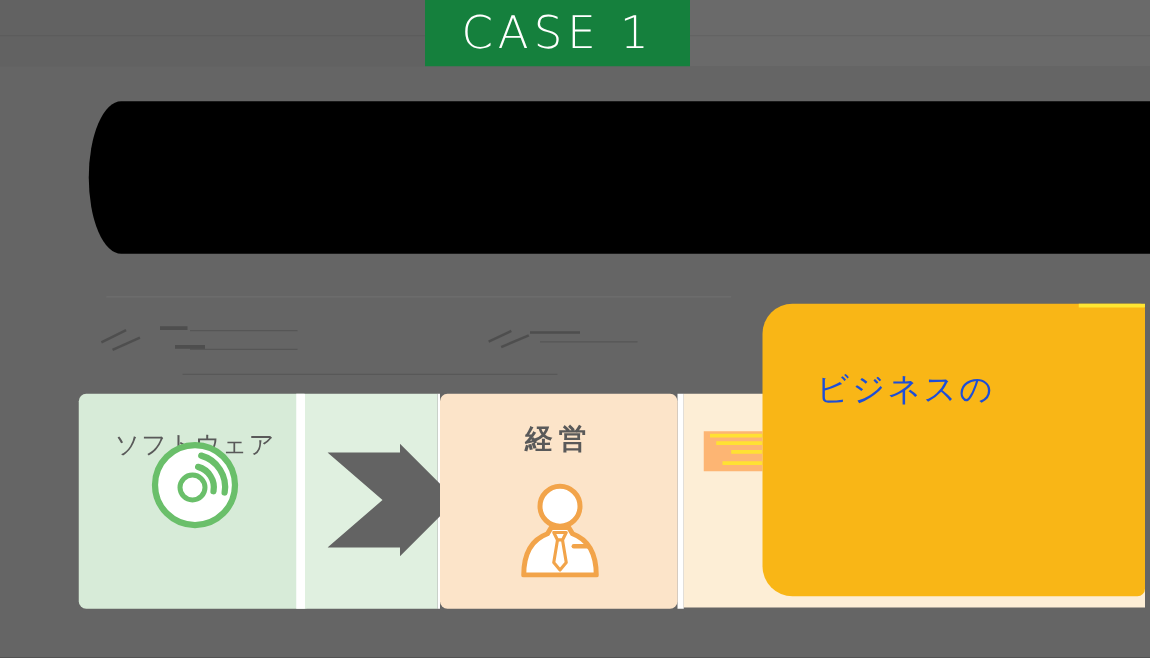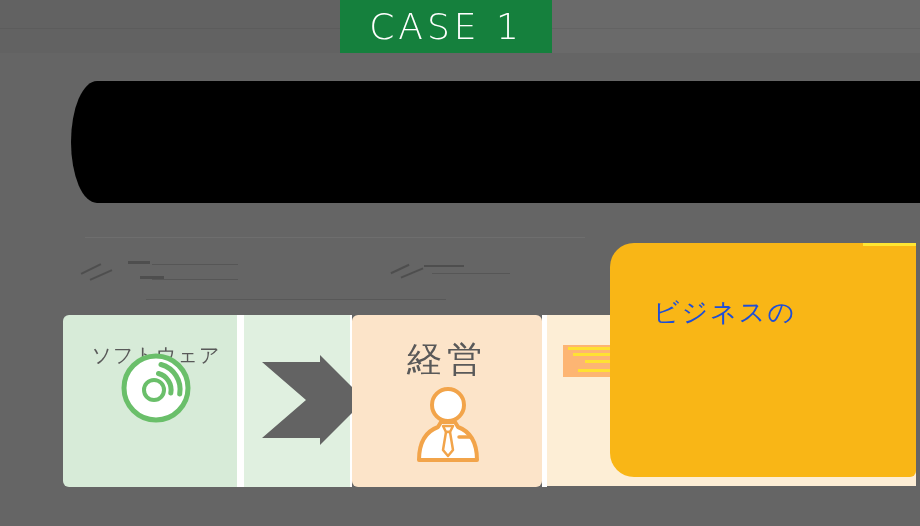--- a/index.html
+++ b/index.html
@@ -42,21 +42,21 @@
   .strip-green{left:244px;top:315px;width:106px;height:172px;background:#e0f0e0;z-index:1;}
   .management-box{
     left:352px;top:315px;width:190px;height:172px;background:#fce4c9;
     border-radius:6px;z-index:3;
   }
   .strip-cream{left:547px;top:315px;width:369px;height:171px;background:#fdeed6;z-index:1;}
   .box-label{
     position:absolute;left:0;right:0;text-align:center;color:#595959;
   }
   .software-label{top:27px;font-size:20px;letter-spacing:1px;}
-  .management-label{top:21px;font-size:35px;letter-spacing:5px;font-weight:400;}
+  .management-label{top:21px;font-size:22px;letter-spacing:5px;font-weight:700;}
 
   .arrow1{left:262px;top:355px;z-index:2;}
   .arrow2{
     left:563px;top:345px;width:47px;height:32px;z-index:2;
     background:#fdb573;
   }
   .stripe{position:absolute;height:3px;background:#ffe133;right:0;}
 
   .result-box{
     left:610px;top:243px;width:306px;height:234px;background:#f9b616;

